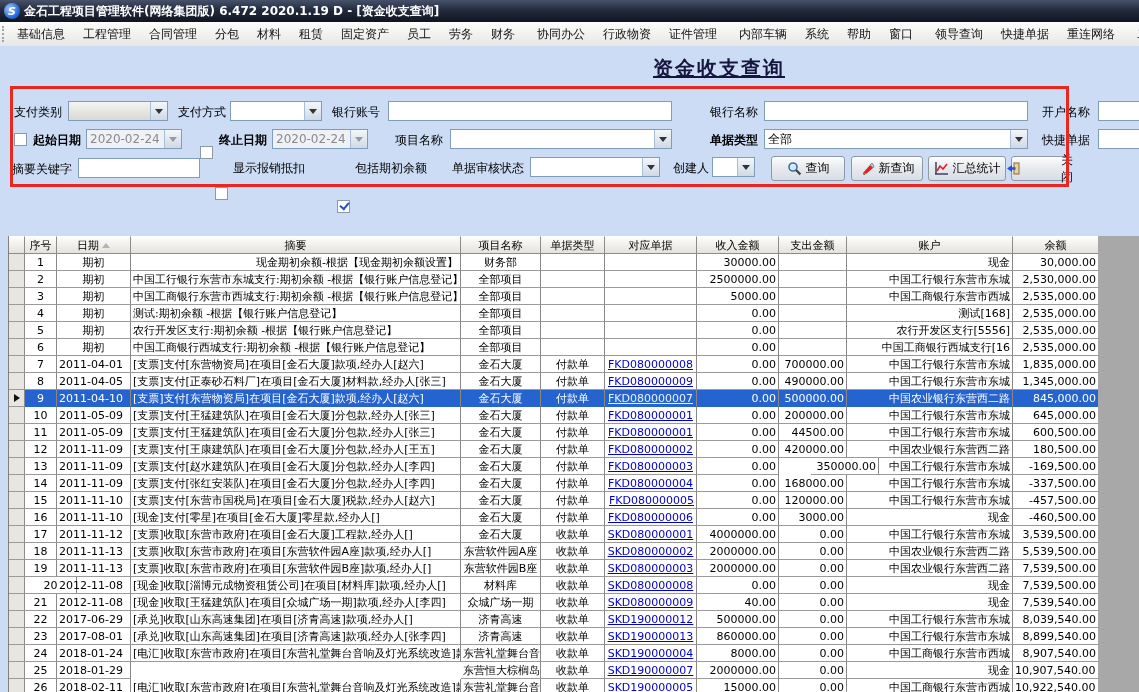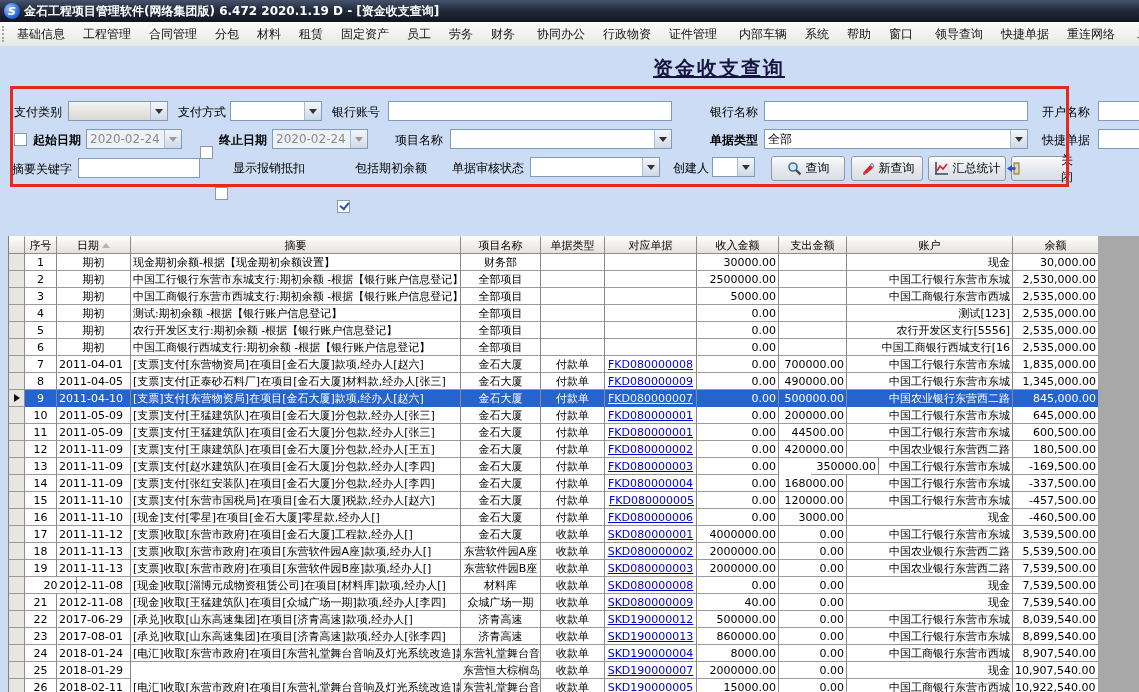--- a/index.html
+++ b/index.html
@@ -224,21 +224,21 @@
       <div class="gh" style="left: 532px; width: 64px;">单据类型</div>
       <div class="gh" style="left: 596px; width: 92px;">对应单据</div>
       <div class="gh" style="left: 688px; width: 82px;">收入金额</div>
       <div class="gh" style="left: 770px; width: 68px;">支出金额</div>
       <div class="gh" style="left: 838px; width: 166px;">账户</div>
       <div class="gh" style="left: 1004px; width: 86px;">余额</div>
       <div class="grow" style="top: 18px;">
         <div class="ind"></div>
         <div class="gcell" style="left: 16px; width: 32px; text-align: center;">1</div>
         <div class="gcell" style="left: 48px; width: 74px; text-align: center;">期初</div>
-        <div class="gcell" style="left: 122px; width: 330px; text-align: left;">现金期初余额-根据【现金期初余额设置】</div>
+        <div class="gcell" style="left: 122px; width: 330px; text-align: right;">现金期初余额-根据【现金期初余额设置】</div>
         <div class="gcell" style="left: 452px; width: 80px; text-align: center;">财务部</div>
         <div class="gcell" style="left: 532px; width: 64px; text-align: center;"></div>
         <div class="gcell" style="left: 596px; width: 92px; text-align: center;"></div>
         <div class="gcell" style="left: 688px; width: 82px; text-align: right;">30000.00</div>
         <div class="gcell" style="left: 770px; width: 68px; text-align: right;"></div>
         <div class="gcell" style="left: 838px; width: 166px; text-align: right;">现金</div>
         <div class="gcell" style="left: 1004px; width: 86px; text-align: right;">30,000.00</div>
       </div>
       <div class="grow" style="top: 35px;">
         <div class="ind"></div>
@@ -269,21 +269,21 @@
       <div class="grow" style="top: 69px;">
         <div class="ind"></div>
         <div class="gcell" style="left: 16px; width: 32px; text-align: center;">4</div>
         <div class="gcell" style="left: 48px; width: 74px; text-align: center;">期初</div>
         <div class="gcell" style="left: 122px; width: 330px; text-align: left;">测试:期初余额 -根据【银行账户信息登记】</div>
         <div class="gcell" style="left: 452px; width: 80px; text-align: center;">全部项目</div>
         <div class="gcell" style="left: 532px; width: 64px; text-align: center;"></div>
         <div class="gcell" style="left: 596px; width: 92px; text-align: center;"></div>
         <div class="gcell" style="left: 688px; width: 82px; text-align: right;">0.00</div>
         <div class="gcell" style="left: 770px; width: 68px; text-align: right;"></div>
-        <div class="gcell" style="left: 838px; width: 166px; text-align: right;">测试[123]</div>
+        <div class="gcell" style="left: 838px; width: 166px; text-align: right;">测试[168]</div>
         <div class="gcell" style="left: 1004px; width: 86px; text-align: right;">2,535,000.00</div>
       </div>
       <div class="grow" style="top: 86px;">
         <div class="ind"></div>
         <div class="gcell" style="left: 16px; width: 32px; text-align: center;">5</div>
         <div class="gcell" style="left: 48px; width: 74px; text-align: center;">期初</div>
         <div class="gcell" style="left: 122px; width: 330px; text-align: left;">农行开发区支行:期初余额 -根据【银行账户信息登记】</div>
         <div class="gcell" style="left: 452px; width: 80px; text-align: center;">全部项目</div>
         <div class="gcell" style="left: 532px; width: 64px; text-align: center;"></div>
         <div class="gcell" style="left: 596px; width: 92px; text-align: center;"></div>

